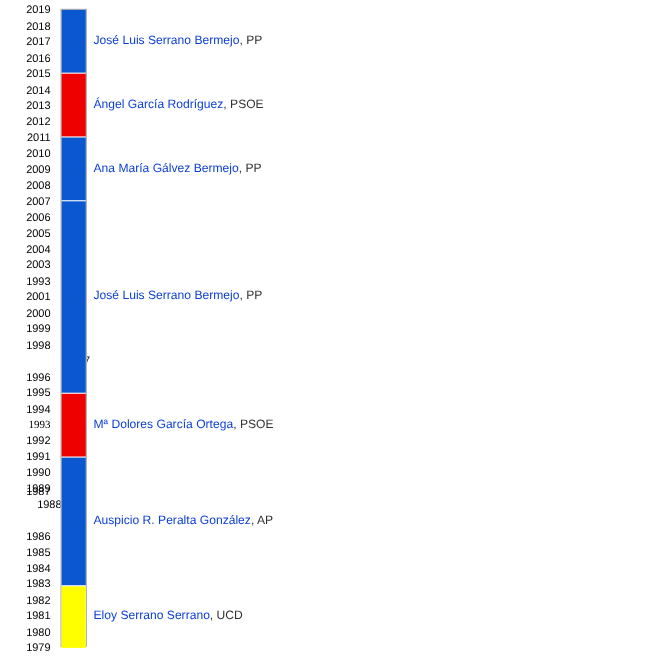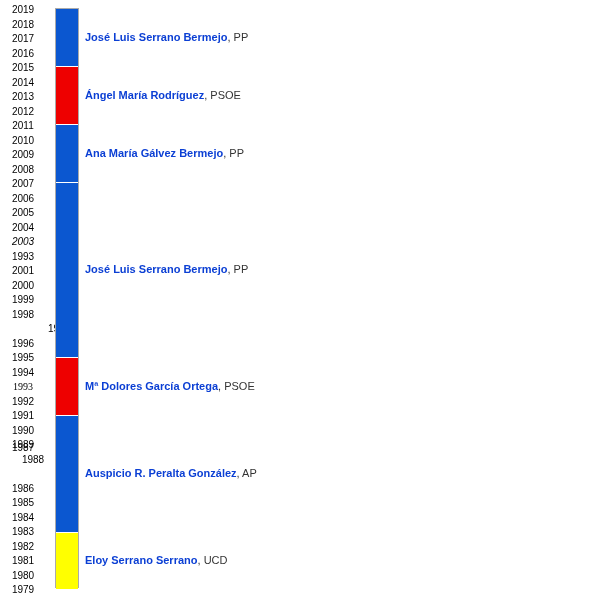--- a/index.html
+++ b/index.html
@@ -15,21 +15,21 @@
   }
   #timeline {
     position: relative;
     width: 600px;
     height: 600px;
   }
   .year-label {
     position: absolute;
     left: 0;
     width: 46px;
-    text-align: center;
+    text-align: right;
     font-size: 10px;
     line-height: 10px;
     color: #000000;
     white-space: nowrap;
   }
   .bar-column {
     position: absolute;
     left: 55px;
     top: 8px;
     width: 24px;
@@ -46,21 +46,21 @@
   }
   .term-label {
     position: absolute;
     font-size: 11px;
     line-height: 12px;
     white-space: nowrap;
     color: #333333;
   }
   .term-name {
     color: #0b3fd4;
-    font-weight: bold;
+    font-weight: normal;
     text-align: right;
   }
   .term-party {
     color: #333333;
     font-weight: normal;
   }
 </style>
 </head>
 <body>
 
@@ -75,21 +75,21 @@
       <div class="year-label" style="top: 92px;">2013</div>
       <div class="year-label" style="top: 106.5px;">2012</div>
       <div class="year-label" style="top: 121px;">2011</div>
       <div class="year-label" style="top: 135.5px;">2010</div>
       <div class="year-label" style="top: 150px;">2009</div>
       <div class="year-label" style="top: 164.5px;">2008</div>
       <div class="year-label" style="top: 179px;">2007</div>
       <div class="year-label" style="top: 193.5px;">2006</div>
       <div class="year-label" style="top: 208px;">2005</div>
       <div class="year-label" style="top: 222.5px;">2004</div>
-      <div class="year-label" style="top: 237px; font-style: italic;">2003</div>
+      <div class="year-label" style="top: 237px;">2003</div>
       <div class="year-label" style="top: 251.5px;">1993</div>
       <div class="year-label" style="top: 266px;">2001</div>
       <div class="year-label" style="top: 280.5px;">2000</div>
       <div class="year-label" style="top: 295px;">1999</div>
       <div class="year-label" style="top: 309.5px;">1998</div>
       <div class="year-label" style="top: 324px; margin-left: 36px;">1997</div>
       <div class="year-label" style="top: 338.5px;">1996</div>
       <div class="year-label" style="top: 353px;">1995</div>
       <div class="year-label" style="top: 367.5px;">1994</div>
       <div class="year-label" style="top: 382px; font-family: Liberation Serif, serif;">1993</div>
@@ -114,20 +114,20 @@
         <div class="segment" style="top: 58px; height: 57px; background: rgb(238, 0, 0);"></div>
         <div class="segment" style="top: 116px; height: 57px; background: rgb(11, 87, 208);"></div>
         <div class="segment" style="top: 174px; height: 174px; background: rgb(11, 87, 208);"></div>
         <div class="segment" style="top: 349px; height: 57px; background: rgb(238, 0, 0);"></div>
         <div class="segment" style="top: 407px; height: 116px; background: rgb(11, 87, 208);"></div>
         <div class="segment" style="top: 524px; height: 56px; background: rgb(255, 255, 0);"></div>
       </div>
   </div>
   <div id="term-labels">
       <div class="term-label" style="left: 85px; top: 30.5px;"><span class="term-name">José Luis Serrano Bermejo</span>, <span class="term-party">PP</span></div>
-      <div class="term-label" style="left: 85px; top: 88.5px;"><span class="term-name">Ángel María Rodríguez</span>, <span class="term-party">PSOE</span></div>
+      <div class="term-label" style="left: 85px; top: 88.5px;"><span class="term-name">Ángel García Rodríguez</span>, <span class="term-party">PSOE</span></div>
       <div class="term-label" style="left: 85px; top: 146.5px;"><span class="term-name">Ana María Gálvez Bermejo</span>, <span class="term-party">PP</span></div>
       <div class="term-label" style="left: 85px; top: 263px;"><span class="term-name">José Luis Serrano Bermejo</span>, <span class="term-party">PP</span></div>
       <div class="term-label" style="left: 85px; top: 379.5px;"><span class="term-name">Mª Dolores García Ortega</span>, <span class="term-party">PSOE</span></div>
       <div class="term-label" style="left: 85px; top: 467px;"><span class="term-name">Auspicio R. Peralta González</span>, <span class="term-party">AP</span></div>
       <div class="term-label" style="left: 85px; top: 554px;"><span class="term-name">Eloy Serrano Serrano</span>, <span class="term-party">UCD</span></div>
     </div>
 </div>
 
 </body></html>

